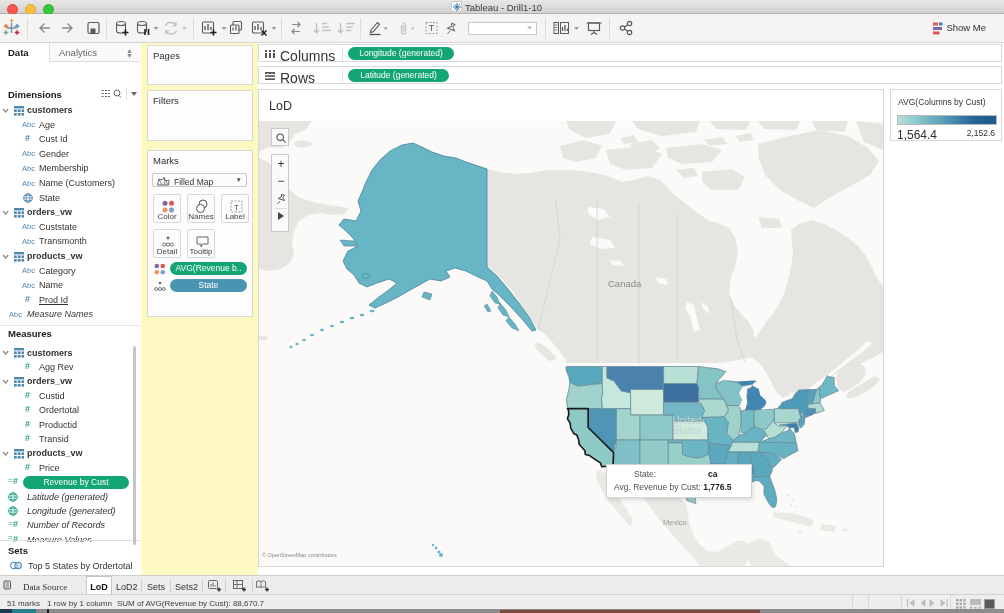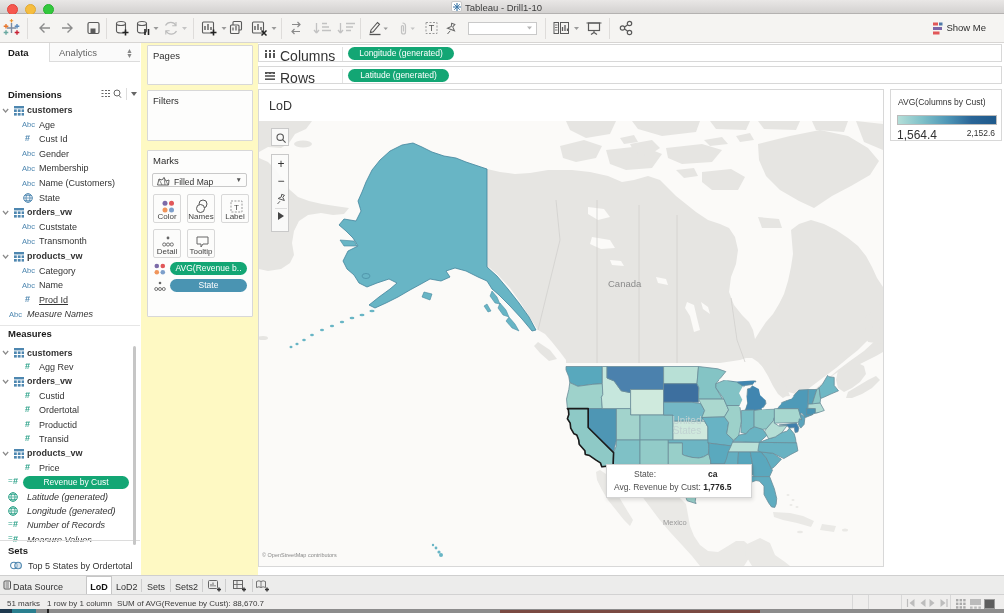--- a/index.html
+++ b/index.html
@@ -731,21 +731,21 @@
   <div class="abs" style="left:6px; top:25px; width:100px; height:10px; border:1px solid #bbb; background:linear-gradient(90deg,#b4ded8,#7ec0c8,#4f97b7,#2a6597,#1f5a8c);"></div>
   <div class="abs" style="left:6px; top:38px; font-size:12px; color:#333;">1,564.4</div>
   <div class="abs" style="right:6px; top:38px; font-size:8.5px; color:#333;">2,152.6</div>
 </div>
 
 <div id="tabbar">
   <svg class="abs" style="left:3px; top:4px;" width="9" height="10" viewBox="0 0 9 10">
     <rect x="1" y="1" width="6.5" height="8" rx="1" fill="none" stroke="#555" stroke-width="1"></rect>
     <path d="M2.5 3 h3.5 M2.5 5 h3.5 M2.5 7 h3.5" stroke="#555" stroke-width="0.8"></path>
   </svg>
-  <div class="sheettab" style="left:13px;">Data Source</div>
+  <div class="sheettab" style="left:23px;font-family:Liberation Serif, serif;">Data Source</div>
   <div class="abs" style="left:86px; top:0; width:26px; height:19px; background:#fff; border:1px solid #c6c6c6; border-bottom:none; font-weight:bold; font-size:9px; color:#111; text-align:center; padding-top:5px;">LoD</div>
   <div class="sheettab" style="left:116px;">LoD2</div>
   <div class="abs" style="left:141px; top:3px; height:13px; border-left:1px solid #cdcdcd;"></div>
   <div class="sheettab" style="left:147px;">Sets</div>
   <div class="abs" style="left:170px; top:3px; height:13px; border-left:1px solid #cdcdcd;"></div>
   <div class="sheettab" style="left:175px;">Sets2</div>
   <div class="abs" style="left:202px; top:3px; height:13px; border-left:1px solid #cdcdcd;"></div>
   <svg class="abs" style="left:208px; top:4px;" width="13" height="12" viewBox="0 0 13 12">
     <rect x="0.5" y="0.5" width="9" height="8" rx="1" fill="none" stroke="#666" stroke-width="1"></rect>
     <path d="M3 6.5 v-2.5 M5 6.5 v-4 M7 6.5 v-1.5" stroke="#666" stroke-width="1"></path>

